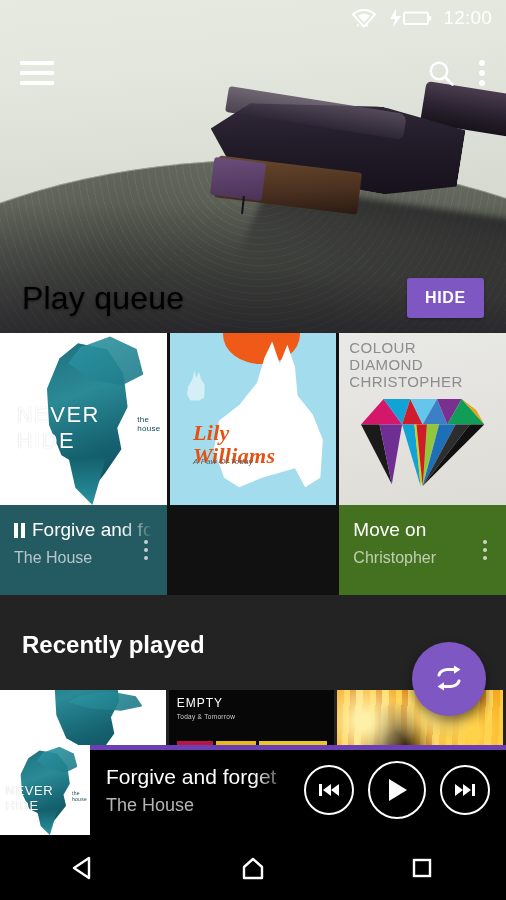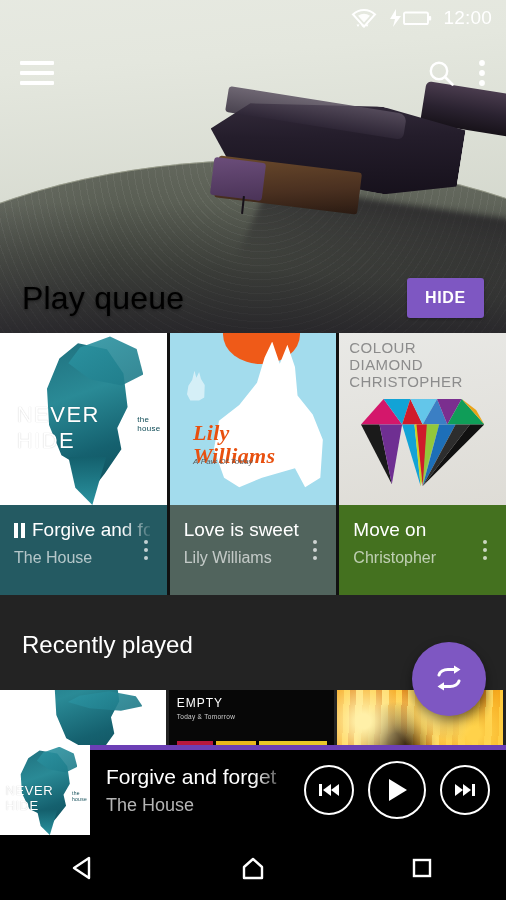--- a/index.html
+++ b/index.html
@@ -164,21 +164,21 @@
   .lw-sub { position:absolute; left:14%; top:72%; color:#5b5b5b; font-size:8px; letter-spacing:.2px; }
 
   
   .art-diamond { background:linear-gradient(170deg,#e9e9e6 0%,#dedcd6 100%); }
   .cd-text { position:absolute; left:6%; top:4%; color:#8c8c8c; font-size:15px; line-height:1.13; letter-spacing:.4px; }
   .cd-gem { position:absolute; left:13%; top:33%; width:74%; height:58%; }
   .cd-gem svg { width:100%; height:100%; display:block; }
 
   
   .recent { position:absolute; left:0; top:595px; width:506px; height:155px; background:#232323; }
-  .recent-title { position:absolute; left:22px; top:36px; color:#fff; font-size:24px; font-weight:400; }
+  .recent-title { position:absolute; left:22px; top:36px; color:#fff; font-size:24px; font-weight:700; }
   .recent-row { position:absolute; left:0; top:95px; width:506px; height:60px; display:flex; overflow:hidden; }
   .rthumb { position:relative; width:167px; height:68px; margin-right:3px; overflow:hidden; }
   .rt-white { background:#fff; }
   .rt-white .nh-head { left:28%; top:-55%; width:50%; height:170%; }
   .rt-empty { background:#070707; }
   .rt-empty .e-title { position:absolute; left:8px; top:6px; color:#fff; font-size:12px; letter-spacing:1px; }
   .rt-empty .e-sub { position:absolute; left:8px; top:23px; color:#cfcfcf; font-size:6.5px; letter-spacing:.3px; }
   .rt-empty .bars { position:absolute; left:8px; bottom:6px; width:150px; height:11px; display:flex; }
   .rt-empty .bars i { display:block; height:100%; }
   .rt-fire {
@@ -321,31 +321,20 @@
     </div>
 
     <div class="tile">
       <div class="art art-lily">
         <div class="lw-sun"></div>
         <div class="lw-small"></div>
         <div class="lw-rabbit"></div>
         <div class="lw-name" style="white-space:pre-line">Lily
 Williams</div>
         <div class="lw-sub">A Paw Of Today</div>
-      </div>
-      <div class="tile-foot" style="background:#51645d">
-        <div class="t-title">
-          <span class="txt">Love is sweet</span>
-        </div>
-        <div class="t-artist">Lily Williams</div>
-        <div class="kebab">
-            <i></i>
-            <i></i>
-            <i></i>
-          </div>
       </div>
     </div>
 
     <div class="tile">
       <div class="art art-diamond">
         <div class="cd-text" style="white-space:pre-line">COLOUR
 DIAMOND
 CHRISTOPHER</div>
         <div class="cd-gem">
           <svg viewBox="0 0 120 110" preserveAspectRatio="none">

